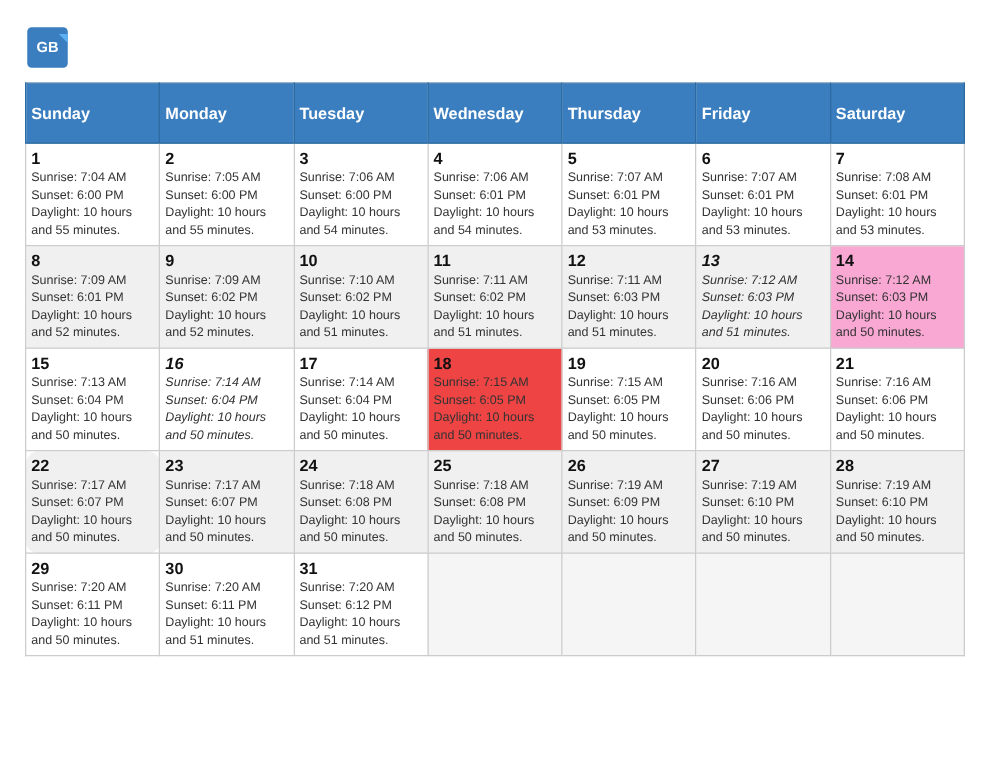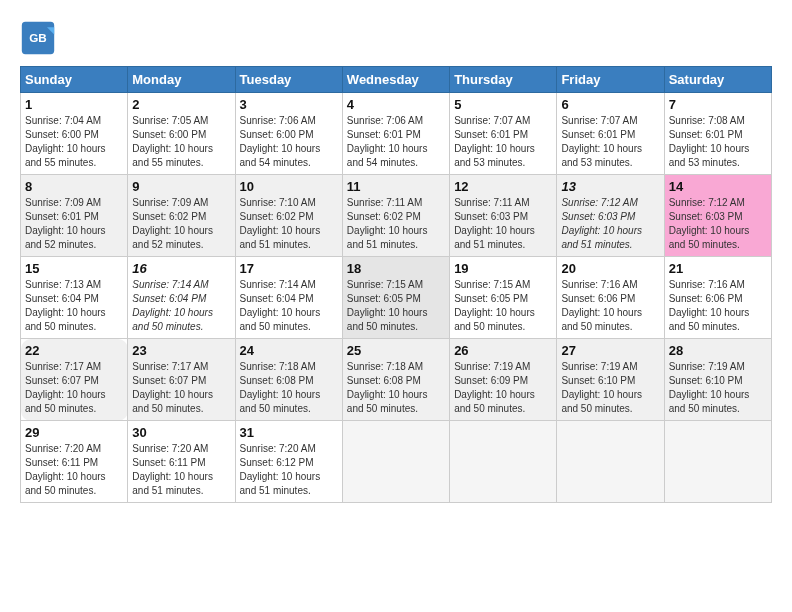--- a/index.html
+++ b/index.html
@@ -47,21 +47,21 @@
       color: #555;
     }
     .calendar {
       width: 100%;
       border-collapse: collapse;
       font-size: 10.5px;
     }
     .calendar thead th {
       background-color: #3a7ebf;
       color: #fff;
-      padding: 5px 4px;
+      padding: 16px 4px;
       text-align: left;
       font-size: 13px;
       font-weight: bold;
       border: 1px solid #2d6aa0;
     }
     .calendar tbody td {
       vertical-align: top;
       padding: 4px 4px;
       border: 1px solid #ccc;
       background: #fff;
@@ -244,21 +244,21 @@
 Daylight: 10 hours
 and 50 minutes.</div>
         </td>
         <td style="background: rgb(255, 255, 255);">
           <span class="day-num">17</span>
           <div class="day-info" style="white-space: pre-line;">Sunrise: 7:14 AM
 Sunset: 6:04 PM
 Daylight: 10 hours
 and 50 minutes.</div>
         </td>
-        <td style="background: #e5e5e5;">
+        <td style="background: #ef4444;">
           <span class="day-num">18</span>
           <div class="day-info" style="white-space: pre-line;">Sunrise: 7:15 AM
 Sunset: 6:05 PM
 Daylight: 10 hours
 and 50 minutes.</div>
         </td>
         <td style="background: rgb(255, 255, 255);">
           <span class="day-num">19</span>
           <div class="day-info" style="white-space: pre-line;">Sunrise: 7:15 AM
 Sunset: 6:05 PM

